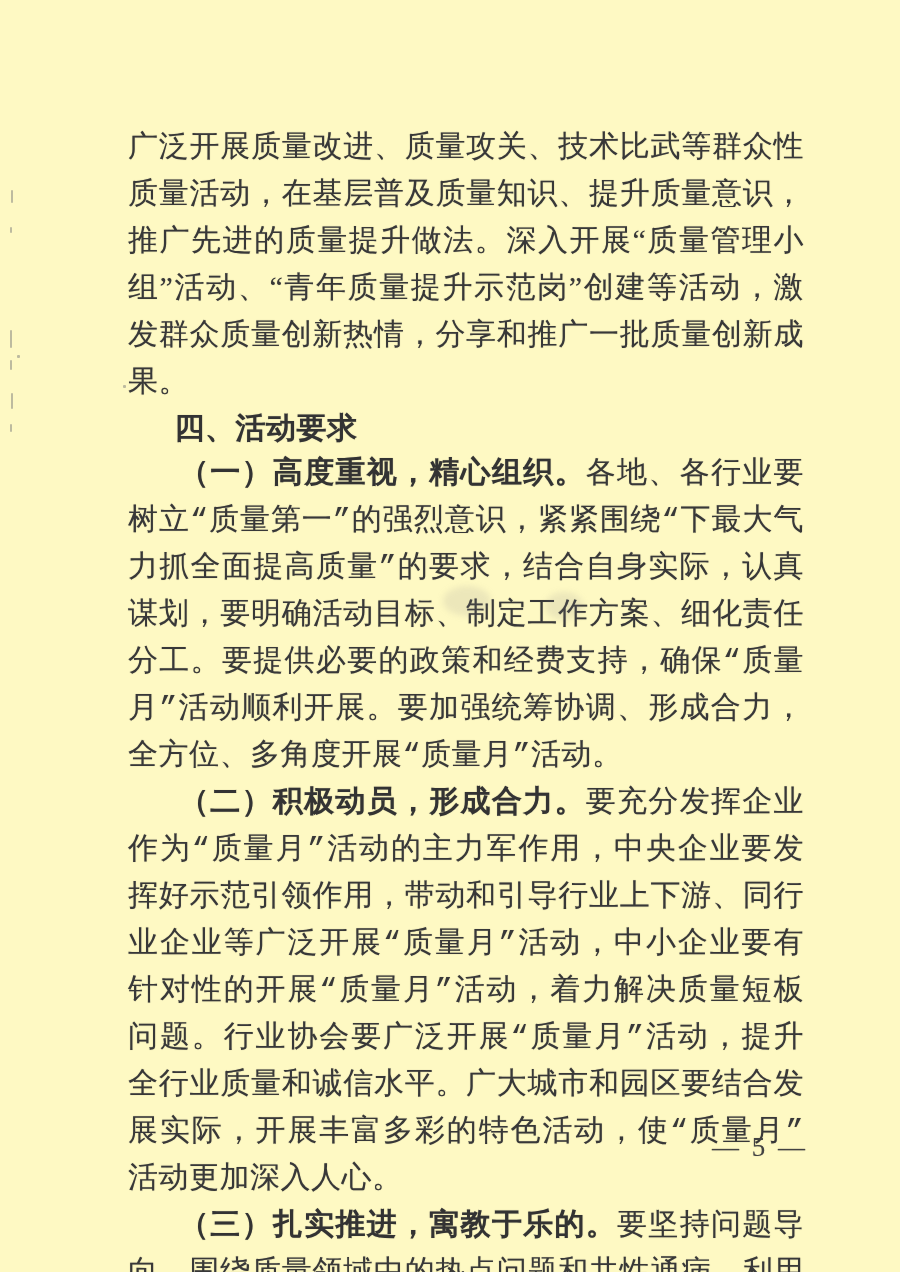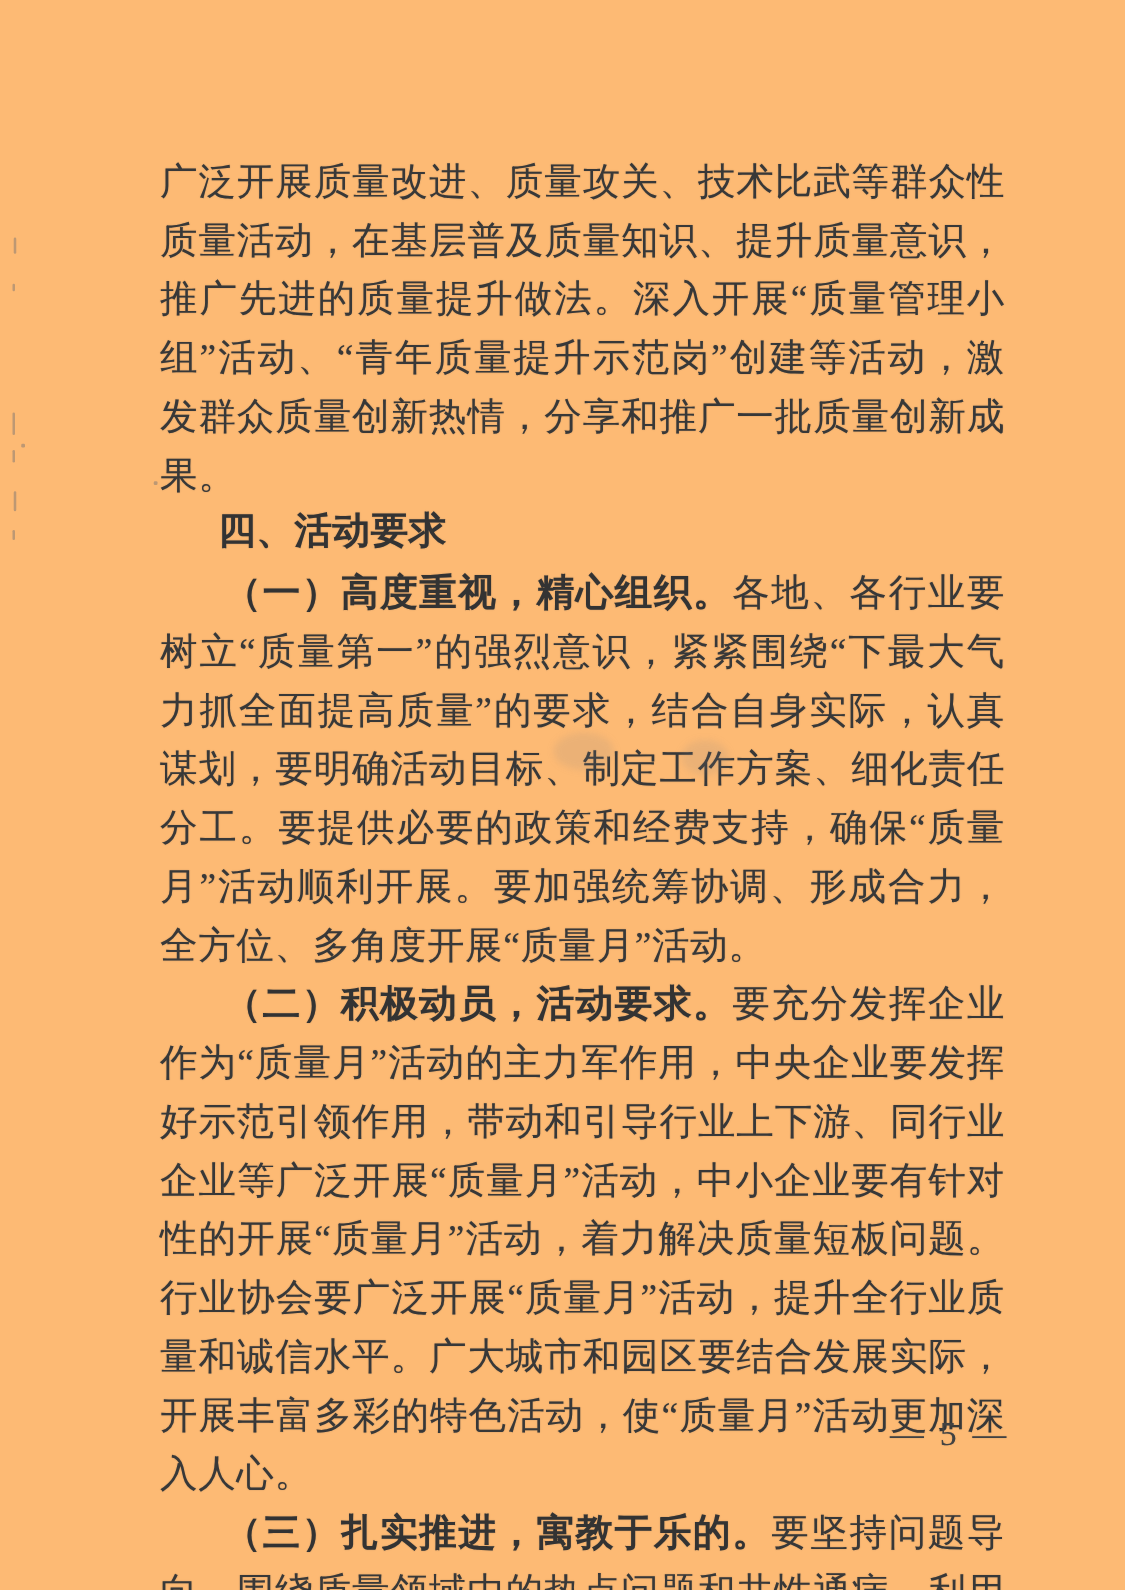--- a/index.html
+++ b/index.html
@@ -4,21 +4,21 @@
 <style>
   html, body {
     margin: 0;
     padding: 0;
     background: #ffffff;
   }
   .page {
     position: relative;
     width: 900px;
     height: 1272px;
-    background: #fdba74;
+    background: #fef9c3;
     overflow: hidden;
     font-family: "Liberation Serif", "DejaVu Serif", serif;
   }
   .doc {
     position: absolute;
     left: 128px;
     top: 122px;
     width: 676px;
     color: #383838;
   }
@@ -26,24 +26,25 @@
     margin: 0;
     font-size: 30px;
     line-height: 47px;
     text-align: justify;
     text-justify: inter-character;
     letter-spacing: 0.5px;
     text-shadow: 0 0 1px rgba(70,70,70,0.45);
   }
   .para-indent {
     text-indent: 1.7em;
+    font-family: Liberation Mono, monospace;
   }
   .section-heading {
     font-weight: 700;
-    font-family: Liberation Mono, monospace;
+    font-family: Liberation Sans, sans-serif;
     text-indent: 1.55em;
     color: #333333;
   }
   .lead {
     font-weight: 700;
     color: #333333;
   }
   .page-number {
     position: absolute;
     top: 1129px;
@@ -74,21 +75,21 @@
 <div class="page">
 
   <div class="doc">
 
     <p><span>广泛开展质量改进、质量攻关、技术比武等群众性质量活动，在基层普及质量知识、提升质量意识，推广先进的质量提升做法。深入开展“质量管理小组”活动、“青年质量提升示范岗”创建等活动，激发群众质量创新热情，分享和推广一批质量创新成果。</span></p>
 
     <p class="section-heading">四、活动要求</p>
 
     <p class="para-indent"><span class="lead">（一）高度重视，精心组织。</span><span>各地、各行业要树立“质量第一”的强烈意识，紧紧围绕“下最大气力抓全面提高质量”的要求，结合自身实际，认真谋划，要明确活动目标、制定工作方案、细化责任分工。要提供必要的政策和经费支持，确保“质量月”活动顺利开展。要加强统筹协调、形成合力，全方位、多角度开展“质量月”活动。</span></p>
 
-    <p class="para-indent"><span class="lead">（二）积极动员，活动要求。</span><span>要充分发挥企业作为“质量月”活动的主力军作用，中央企业要发挥好示范引领作用，带动和引导行业上下游、同行业企业等广泛开展“质量月”活动，中小企业要有针对性的开展“质量月”活动，着力解决质量短板问题。行业协会要广泛开展“质量月”活动，提升全行业质量和诚信水平。广大城市和园区要结合发展实际，开展丰富多彩的特色活动，使“质量月”活动更加深入人心。</span></p>
+    <p class="para-indent"><span class="lead">（二）积极动员，形成合力。</span><span>要充分发挥企业作为“质量月”活动的主力军作用，中央企业要发挥好示范引领作用，带动和引导行业上下游、同行业企业等广泛开展“质量月”活动，中小企业要有针对性的开展“质量月”活动，着力解决质量短板问题。行业协会要广泛开展“质量月”活动，提升全行业质量和诚信水平。广大城市和园区要结合发展实际，开展丰富多彩的特色活动，使“质量月”活动更加深入人心。</span></p>
 
     <p class="para-indent"><span class="lead">（三）扎实推进，寓教于乐的。</span><span>要坚持问题导向，围绕质量领域中的热点问题和共性通病，利用“质量月”活动平台，集中力量开展攻关，在重点质量问题上实现突破，有效提升产品、产业的质量水平。要创新形式，组织开展群众喜闻乐见、寓教于乐的</span></p>
 
   </div>
 
   <div class="page-number">— 5 —</div>
 
   <div class="speck" style="left:11px; top:190px; width:2px; height:13px;"></div>
   <div class="speck" style="left:10px; top:227px; width:2px; height:6px;"></div>
   <div class="speck" style="left:10px; top:330px; width:2px; height:18px;"></div>

